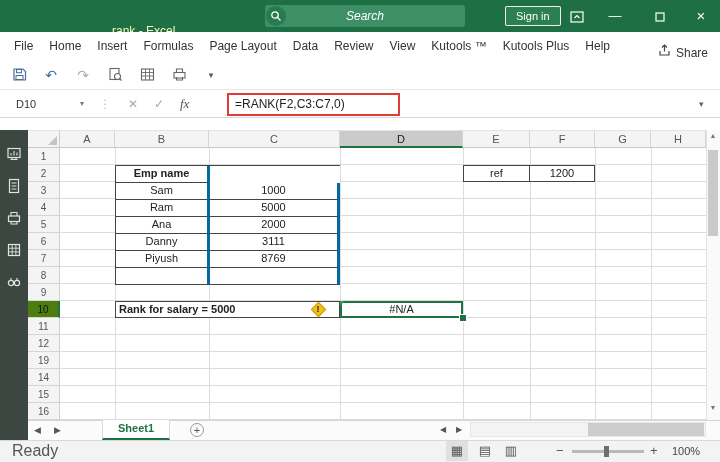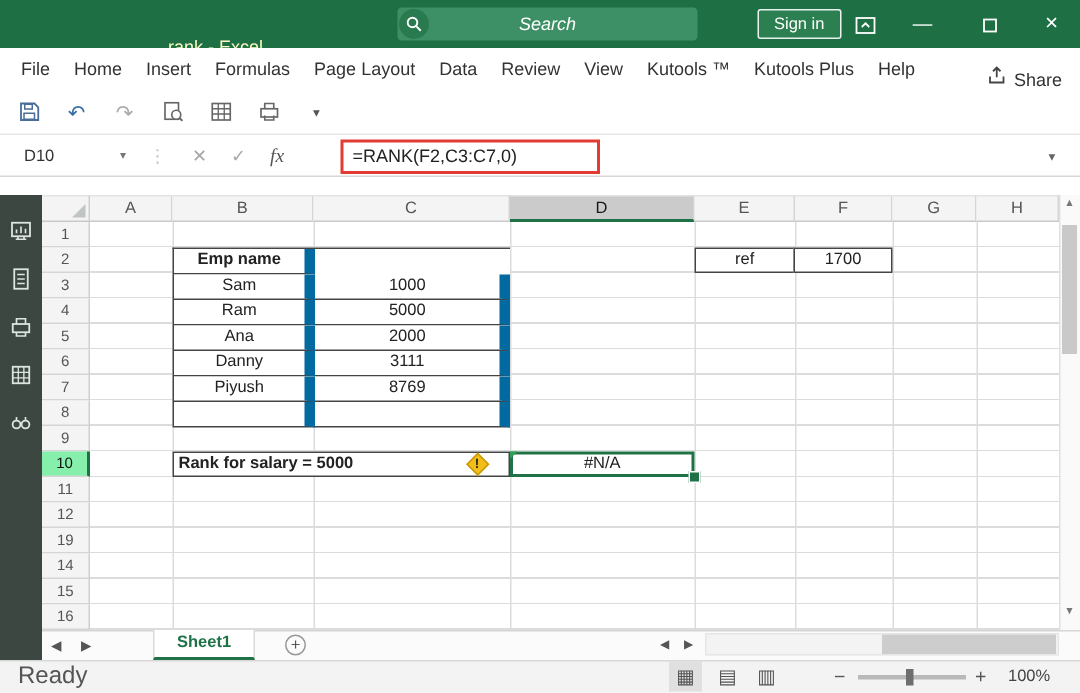--- a/index.html
+++ b/index.html
@@ -40,28 +40,28 @@
   .strip svg{display:block;}
 
   
   .corner{position:absolute;left:28px;top:130px;width:32px;height:18px;background:#F3F4F3;border-right:1px solid #CFCFCF;border-bottom:1px solid #C9C9C9;border-top:1px solid #E3E3E3;box-sizing:border-box;}
   .corner:after{content:"";position:absolute;right:2px;bottom:2px;border-left:9px solid transparent;border-bottom:9px solid #BFC6C1;}
   .colheads{position:absolute;left:60px;top:130px;height:18px;display:flex;}
   .ch{height:18px;line-height:17px;text-align:center;font-size:11px;color:#555;background:#F3F4F3;border-right:1px solid #D5D5D5;border-bottom:1px solid #C9C9C9;border-top:1px solid #E3E3E3;box-sizing:border-box;}
   .ch.sel{background:#CBCBCB;border-bottom:2px solid #1F7246;color:#1A1A1A;}
   .rowheads{position:absolute;left:28px;top:148px;width:32px;}
   .rh{height:17px;line-height:17px;text-align:center;font-size:10px;color:#555;background:#F3F4F3;border-right:1px solid #CFCFCF;border-bottom:1px solid #D5D5D5;box-sizing:border-box;}
-  .rh.sel{background:#86efac;border-right:2px solid #1F7246;color:#111;}
+  .rh.sel{background:#4d7c0f;border-right:2px solid #1F7246;color:#111;}
   .cells{position:absolute;left:60px;top:148px;width:646px;height:272px;background:repeating-linear-gradient(to bottom,#ffffff 0 16px,#DCDCDC 16px 17px);}
   .vl{position:absolute;top:148px;width:1px;height:272px;background:#DCDCDC;}
 
   
   .emp{position:absolute;left:115px;top:165px;border-top:1px solid #444;border-left:1px solid #444;background:#fff;}
   .emp .r{display:flex;}
-  .emp .c{height:17px;line-height:15px;text-align:center;border-right:7px solid #0369a1;border-bottom:1px solid #444;box-sizing:border-box;background:#fff;font-size:11px;}
+  .emp .c{height:17px;line-height:15px;text-align:center;border-right:3px solid #0369a1;border-bottom:1px solid #444;box-sizing:border-box;background:#fff;font-size:11px;}
   .emp .c1{width:94px;} .emp .c2{width:130px;}
   .emp .hd{font-weight:bold;}
   .cellbox{position:absolute;height:17px;border:1px solid #444;box-sizing:border-box;background:#fff;text-align:center;line-height:15px;font-size:11px;}
   .rankbox{position:absolute;left:115px;top:301px;width:225px;height:17px;border:1px solid #444;box-sizing:border-box;background:#fff;font-weight:bold;line-height:15px;padding-left:3px;font-size:11px;}
   .warn{position:absolute;left:311px;top:302px;width:14px;height:14px;z-index:6;}
   .warn .d{position:absolute;left:2px;top:2px;width:9px;height:9px;background:#F2BE19;border:1px solid #C79A0A;transform:rotate(45deg);}
   .warn .e{position:absolute;left:0;top:0;width:14px;height:14px;text-align:center;line-height:14px;font-size:9px;font-weight:bold;color:#222;}
   .d10{position:absolute;left:340px;top:301px;width:123px;height:17px;border:2px solid #1F7246;box-sizing:border-box;background:#fff;text-align:center;line-height:13px;font-size:11px;color:#222;z-index:4;}
   .fillhandle{position:absolute;right:-4px;bottom:-4px;width:6px;height:6px;background:#1F7246;border:1px solid #fff;}
   .errtri{position:absolute;left:0;top:0;width:0;height:0;border-top:5px solid #2E9E56;border-right:5px solid transparent;}
@@ -275,21 +275,21 @@
       <div class="c c1">Piyush</div>
       <div class="c c2">8769</div>
     </div>
     <div class="r">
       <div class="c c1"></div>
       <div class="c c2"></div>
     </div>
   </div>
 
   <div class="cellbox" style="left:463px;top:165px;width:67px;">ref</div>
-  <div class="cellbox" style="left:529px;top:165px;width:66px;">1700</div>
+  <div class="cellbox" style="left:529px;top:165px;width:66px;">1200</div>
 
   <div class="rankbox">Rank for salary = 5000</div>
 
   <div class="warn">
     <span class="d"></span>
     <span class="e">!</span>
   </div>
 
   <div class="d10">#N/A</div>
   <div style="position:absolute;left:340px;top:301px;width:123px;height:17px;pointer-events:none;z-index:7;">

